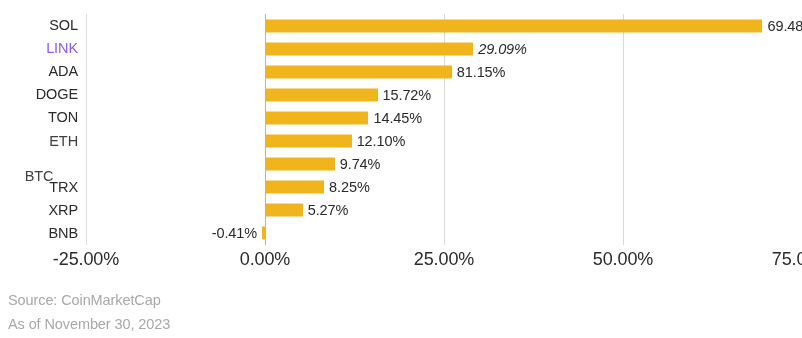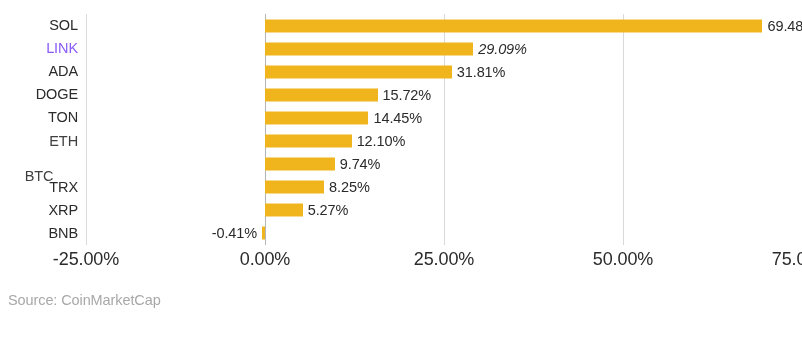--- a/index.html
+++ b/index.html
@@ -169,21 +169,21 @@
         <div class="row" style="top: 0px; height: 23.1px;">
           <div class="bar" style="background: rgb(240, 181, 28); left: 179px; width: 497.477px;"></div>
           <div class="bar-label" style="color: rgb(43, 43, 43); left: 681.477px;">69.48%</div>
         </div>
         <div class="row" style="top: 23.1px; height: 23.1px;">
           <div class="bar" style="background: rgb(240, 181, 28); left: 179px; width: 208.284px;"></div>
           <div class="bar-label" style="color: rgb(43, 43, 43); left: 392.284px; font-style: italic;">29.09%</div>
         </div>
         <div class="row" style="top: 46.2px; height: 23.1px;">
           <div class="bar" style="background: rgb(240, 181, 28); left: 179px; width: 186.804px;"></div>
-          <div class="bar-label" style="color: rgb(43, 43, 43); left: 370.804px;">31.81%</div>
+          <div class="bar-label" style="color: rgb(43, 43, 43); left: 370.804px;">81.15%</div>
         </div>
         <div class="row" style="top: 69.3px; height: 23.1px;">
           <div class="bar" style="background: rgb(240, 181, 28); left: 179px; width: 112.555px;"></div>
           <div class="bar-label" style="color: rgb(43, 43, 43); left: 296.555px;">15.72%</div>
         </div>
         <div class="row" style="top: 92.4px; height: 23.1px;">
           <div class="bar" style="background: rgb(240, 181, 28); left: 179px; width: 103.462px;"></div>
           <div class="bar-label" style="color: rgb(43, 43, 43); left: 287.462px;">14.45%</div>
         </div>
         <div class="row" style="top: 115.5px; height: 23.1px;">
@@ -212,15 +212,16 @@
   <div class="xticks" id="xticks">
       <div class="xtick" style="left: 0px; color: rgb(43, 43, 43);">-25.00%</div>
       <div class="xtick" style="left: 179px; color: rgb(43, 43, 43);">0.00%</div>
       <div class="xtick" style="left: 358px; color: rgb(43, 43, 43);">25.00%</div>
       <div class="xtick" style="left: 537px; color: rgb(43, 43, 43);">50.00%</div>
       <div class="xtick" style="left: 716px; color: rgb(43, 43, 43);">75.00%</div>
     </div>
 
   <div class="footer">
     <div class="footer-line">Source: CoinMarketCap</div>
+    <div class="footer-line">As of November 30, 2023</div>
   </div>
 
 </div>
 
 </body></html>

